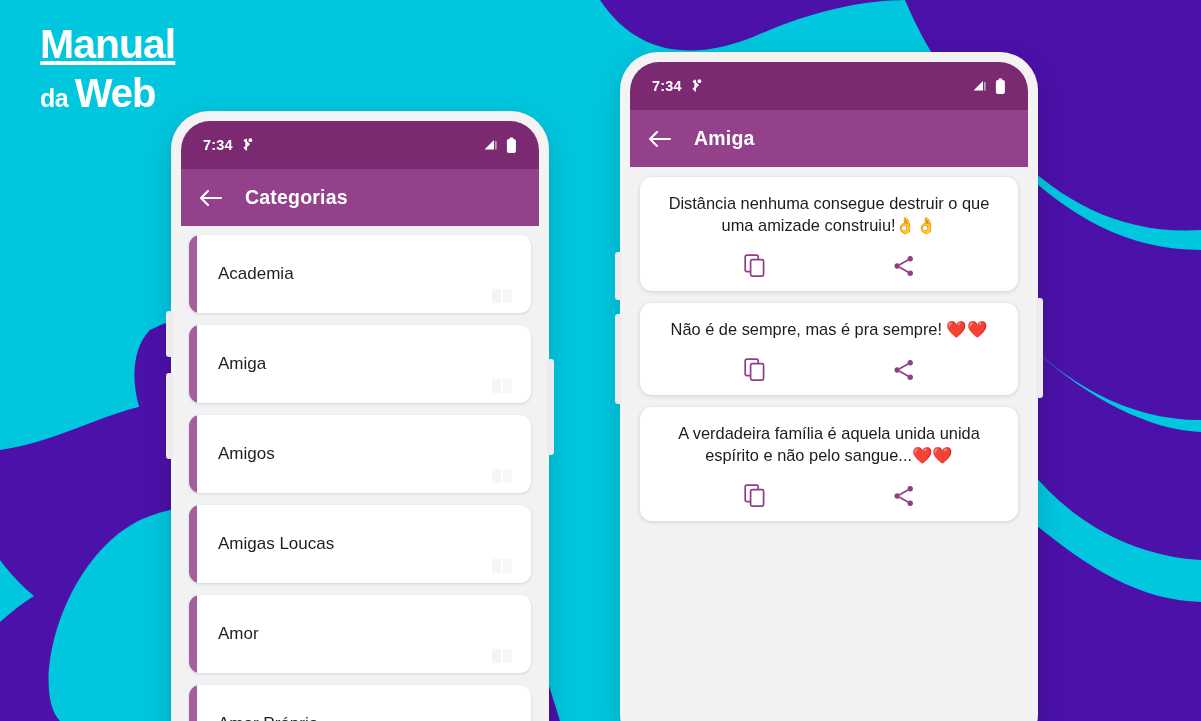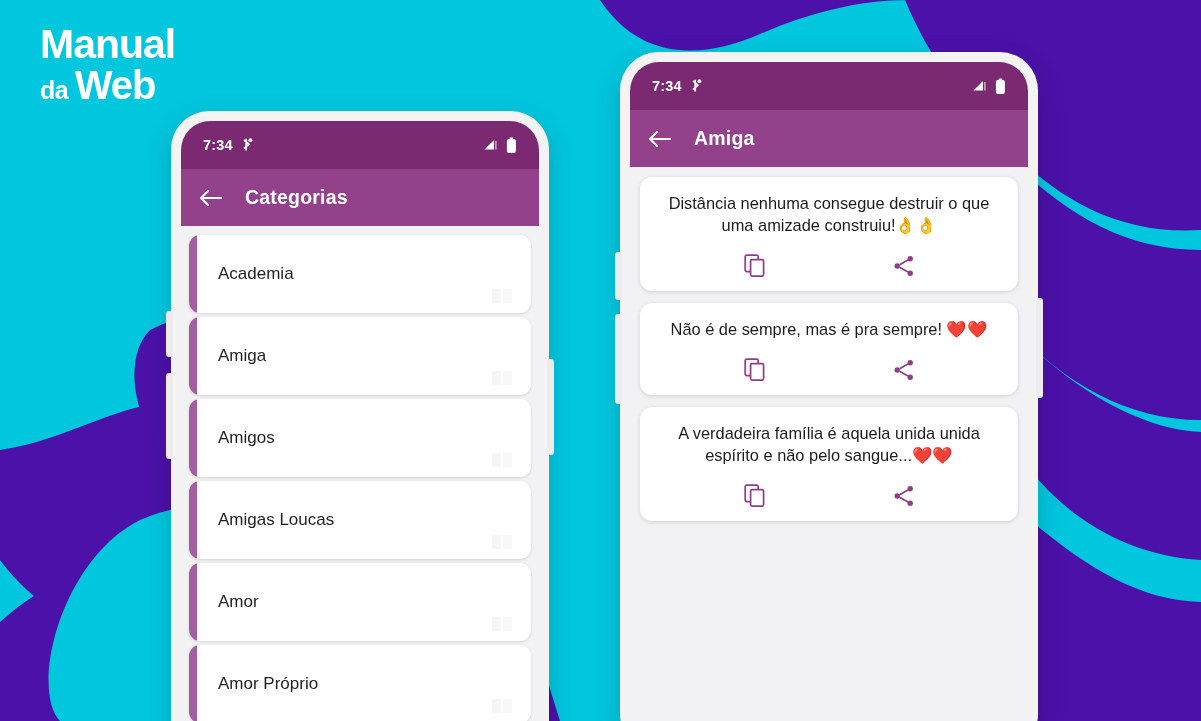--- a/index.html
+++ b/index.html
@@ -33,24 +33,25 @@
     top: 24px;
     color: #ffffff;
     line-height: 1;
     user-select: none;
   }
   #logo .l1 {
     display: block;
     font-size: 41px;
     font-weight: bold;
     letter-spacing: -1px;
+    text-decoration: underline;
   }
   #logo .l2 {
     display: block;
-    margin-top: 0;
+    margin-top: 8px;
     font-size: 40px;
     font-weight: bold;
     letter-spacing: -1px;
   }
   #logo .l2 .da {
     font-size: 25px;
     letter-spacing: -0.5px;
   }
 
   
@@ -117,21 +118,21 @@
 
   
   .cat-list {
     padding: 9px 8px 0 8px;
   }
   .cat-card {
     position: relative;
     background: #FFFFFF;
     border-radius: 11px;
     height: 78px;
-    margin-bottom: 4px;
+    margin-bottom: 12px;
     display: flex;
     align-items: center;
     padding-left: 29px;
     box-shadow: 0 1px 3px rgba(0,0,0,0.13);
     overflow: hidden;
   }
   .cat-card .accent {
     position: absolute;
     left: 0; top: 0;
     width: 8px;

